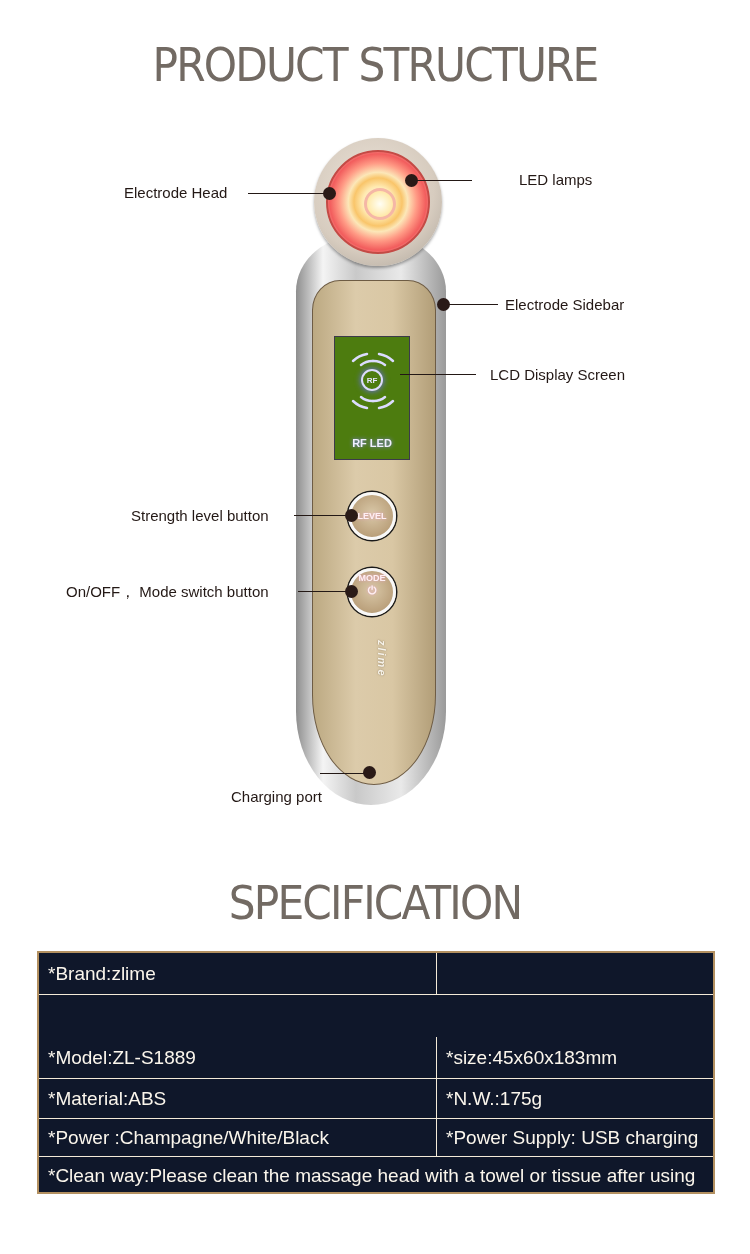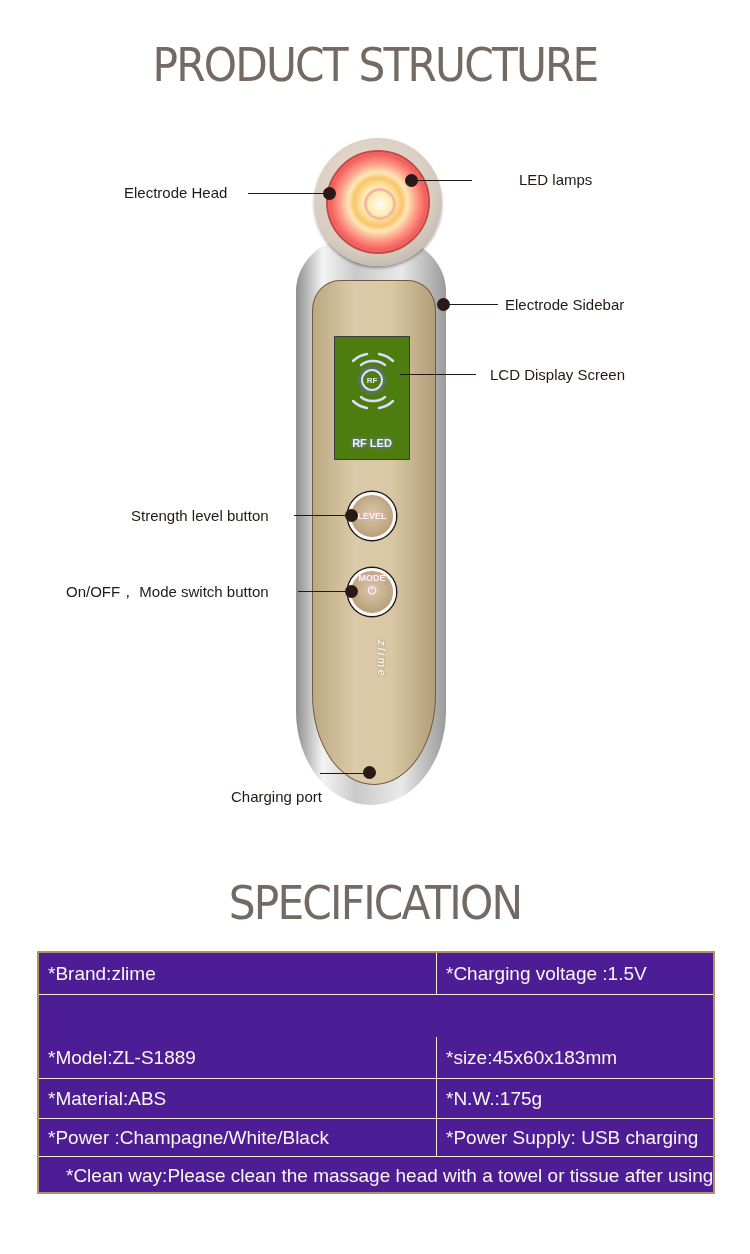--- a/index.html
+++ b/index.html
@@ -74,30 +74,30 @@
   .power-glyph { display: block; font-size: 11px; }
   .logo {
     position: absolute; left: 80px; top: 510px; width: 22px; height: 90px;
     color: #f7f3ea; font-size: 11px; font-weight: bold; font-style: italic;
     writing-mode: vertical-rl; letter-spacing: 2px; text-shadow: 0 0 2px #8a7a5e;
   }
 
   
   #spec-table {
     position: absolute; left: 37px; top: 951px; width: 678px; height: 243px;
-    background: #4c1d95; border: 2px solid #b39060;
+    background: #0f172a; border: 2px solid #b39060;
   }
   .spec-row { position: absolute; left: 0; width: 100%; height: 40px; border-bottom: 1.5px solid #f3ead8; }
   .spec-cell {
     position: absolute; top: 0; height: 100%; color: #fbf6ec; font-size: 19px;
     padding-left: 9px; display: flex; align-items: center; white-space: nowrap;
   }
   .spec-cell.left { left: 0; width: 398px; border-right: 1.5px solid #f3ead8; }
   .spec-cell.right { left: 398px; width: 280px; }
-  .spec-cell.full { left: 18px; width: 100%; }
+  .spec-cell.full { left: 0; width: 100%; }
   .small-caps { font-size: 15px; }
 </style>
 </head>
 <body>
 
 <div id="title-structure" class="section-title">PRODUCT STRUCTURE</div>
 
 <div id="device">
   <div class="rim"></div>
   <div class="body-gold"></div>
@@ -160,21 +160,20 @@
 <div class="dot" style="left:363px; top:766px;"></div>
 
 <div id="title-spec" class="section-title">SPECIFICATION</div>
 
 <div id="spec-table">
   <div class="spec-row" style="top:0; height:42px;">
     <div class="spec-cell left">
         <span>*Brand:</span>
         <span>zlime</span>
       </div>
-    <div class="spec-cell right">*Charging voltage :1.5V</div>
   </div>
   <div class="spec-row" style="top:84px; height:42px;">
     <div class="spec-cell left">
         <span>*Model:</span>
         <span>ZL-S1889</span>
       </div>
     <div class="spec-cell right">*size:45x60x183mm</div>
   </div>
   <div class="spec-row" style="top:126px; height:40px;">
     <div class="spec-cell left">

